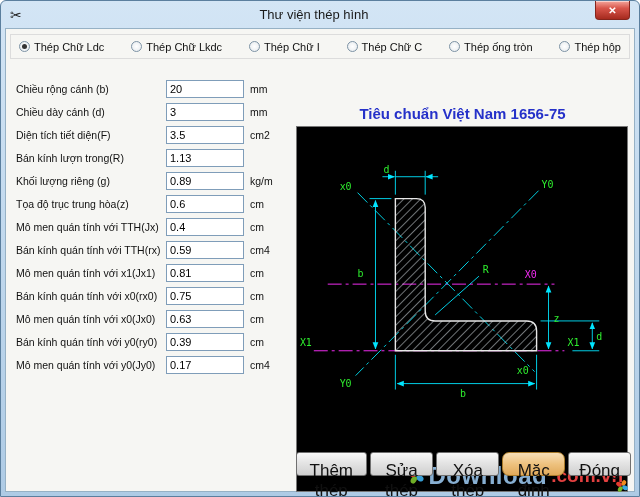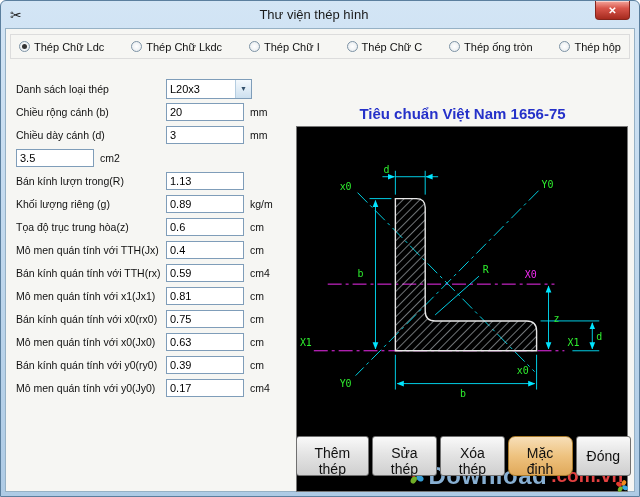--- a/index.html
+++ b/index.html
@@ -56,21 +56,21 @@
   .mag{ stroke:#f02bf0; stroke-width:1; stroke-dasharray:14 4 3 4; }
   .cyd{ stroke:#00cfe0; stroke-width:1; stroke-dasharray:14 4 3 4; }
   .lbl{ fill:#2eee2e; font:10px "DejaVu Sans Mono", monospace; }
   .lblm{ fill:#f02bf0; }
 
   .watermark{ position:absolute; right:4px; bottom:1px; display:flex; align-items:center; gap:4px; opacity:.95; }
   .wm-brand{ font-weight:bold; font-size:24px; color:#8fb9de; letter-spacing:.5px; }
   .wm-suffix{ font-weight:bold; font-size:19px; color:#ef4444; }
 
   .actions{ position:absolute; left:2px; bottom:12px; display:flex; gap:3px; }
-  .btn{ height:40px; padding:8px 10px; font-size:14px; color:#111;
+  .btn{ height:24px; padding:8px 10px; font-size:17px; color:#111;
     background:linear-gradient(#f9f9f9,#e4e4e4 45%,#cfcfcf);
     border:1px solid #707070; border-radius:3px; cursor:pointer;
     font-family:"Liberation Sans",sans-serif; }
   .btn.default{ background:linear-gradient(#f7dfb8,#eec27f 50%,#e0a95a); border-color:#a87a2a;border-radius:7px; }
 
   .corner-logo{ position:absolute; right:10px; bottom:3px; z-index:5; }
 </style>
 </head>
 <body>
 
@@ -107,39 +107,33 @@
         <span class="rb"></span>
         <span>Thép ống tròn</span>
       </label>
       <label class="radio-item">
         <span class="rb"></span>
         <span>Thép hộp</span>
       </label>
     </div>
 
     <div class="form">
-      <div class="form-row">
-        <span class="f-label">Danh sách loại thép</span>
-        <div class="dropdown">
-          <span class="dd-value">L20x3</span>
-          <span class="dd-arrow">▼</span>
-        </div>
-      </div>
 
       <div class="form-row">
         <span class="f-label">Chiều rộng cánh (b)</span>
         <input class="f-input" value="20" style="">
         <span class="f-unit">mm</span>
       </div>
       <div class="form-row">
         <span class="f-label">Chiều dày cánh (d)</span>
         <input class="f-input" value="3" style="">
         <span class="f-unit">mm</span>
       </div>
       <div class="form-row">
+        <span class="f-label">Diện tích tiết diện(F)</span>
         <input class="f-input" value="3.5" style="">
         <span class="f-unit">cm2</span>
       </div>
       <div class="form-row">
         <span class="f-label">Bán kính lượn trong(R)</span>
         <input class="f-input" value="1.13" style="">
         <span class="f-unit"></span>
       </div>
       <div class="form-row">
         <span class="f-label">Khối lượng riêng (g)</span>

